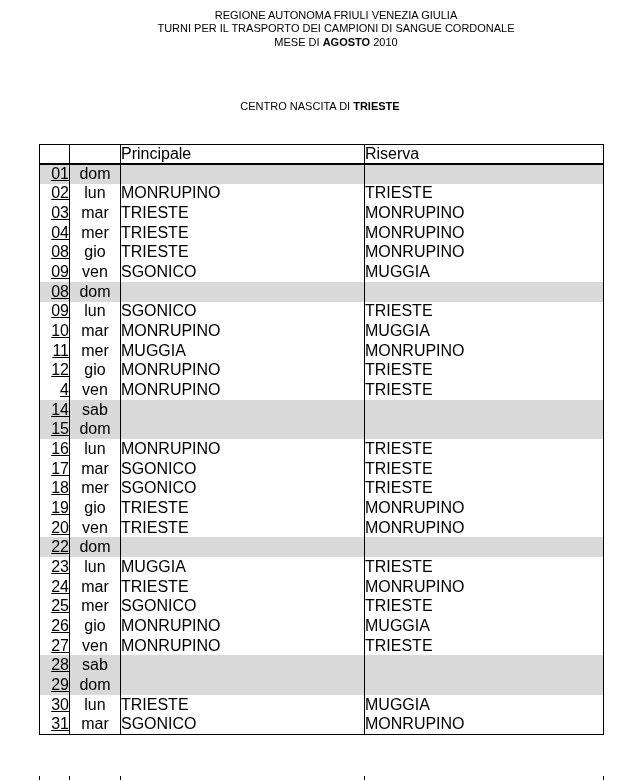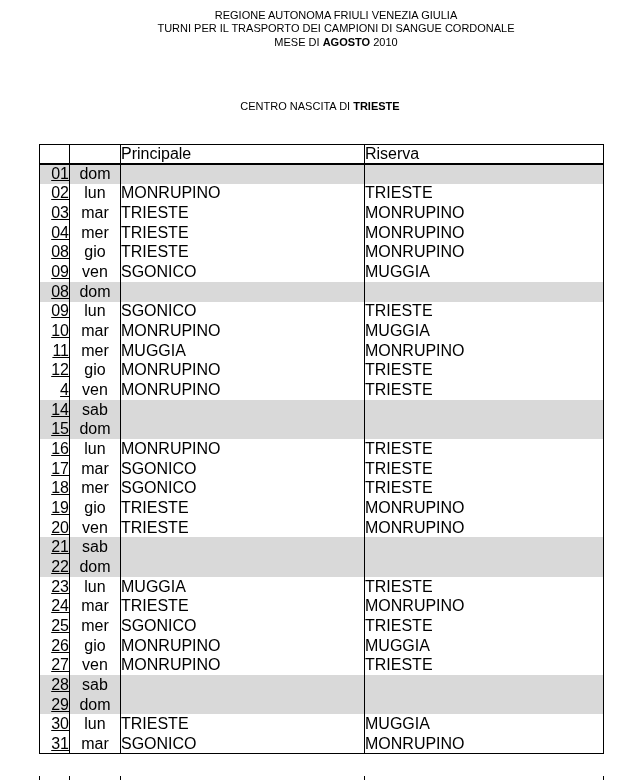--- a/index.html
+++ b/index.html
@@ -198,26 +198,20 @@
           <td class="c-val">TRIESTE</td>
           <td class="c-val">MONRUPINO</td>
         </tr>
         <tr>
           <td class="c-num">20</td>
           <td class="c-wd">ven</td>
           <td class="c-val">TRIESTE</td>
           <td class="c-val">MONRUPINO</td>
         </tr>
         <tr class="weekend">
-          <td class="c-num">21</td>
-          <td class="c-wd">sab</td>
-          <td class="c-val"></td>
-          <td class="c-val"></td>
-        </tr>
-        <tr class="weekend">
           <td class="c-num">22</td>
           <td class="c-wd">dom</td>
           <td class="c-val"></td>
           <td class="c-val"></td>
         </tr>
         <tr>
           <td class="c-num">23</td>
           <td class="c-wd">lun</td>
           <td class="c-val">MUGGIA</td>
           <td class="c-val">TRIESTE</td>

